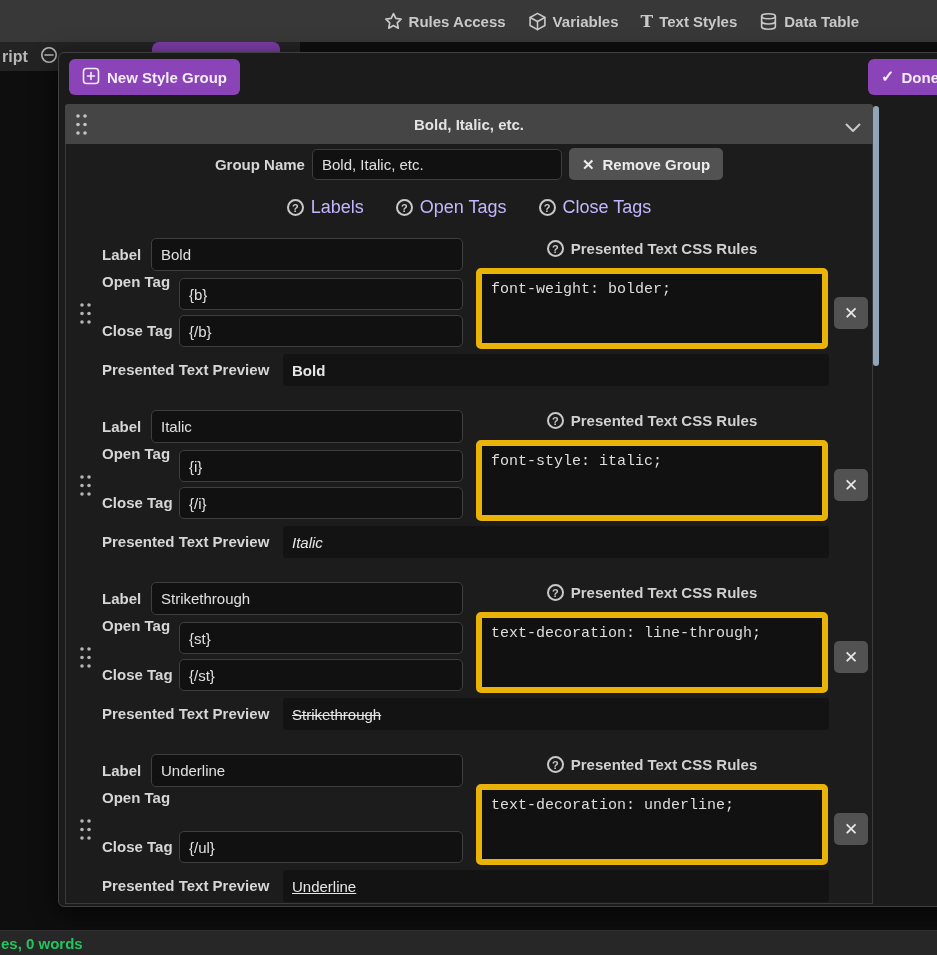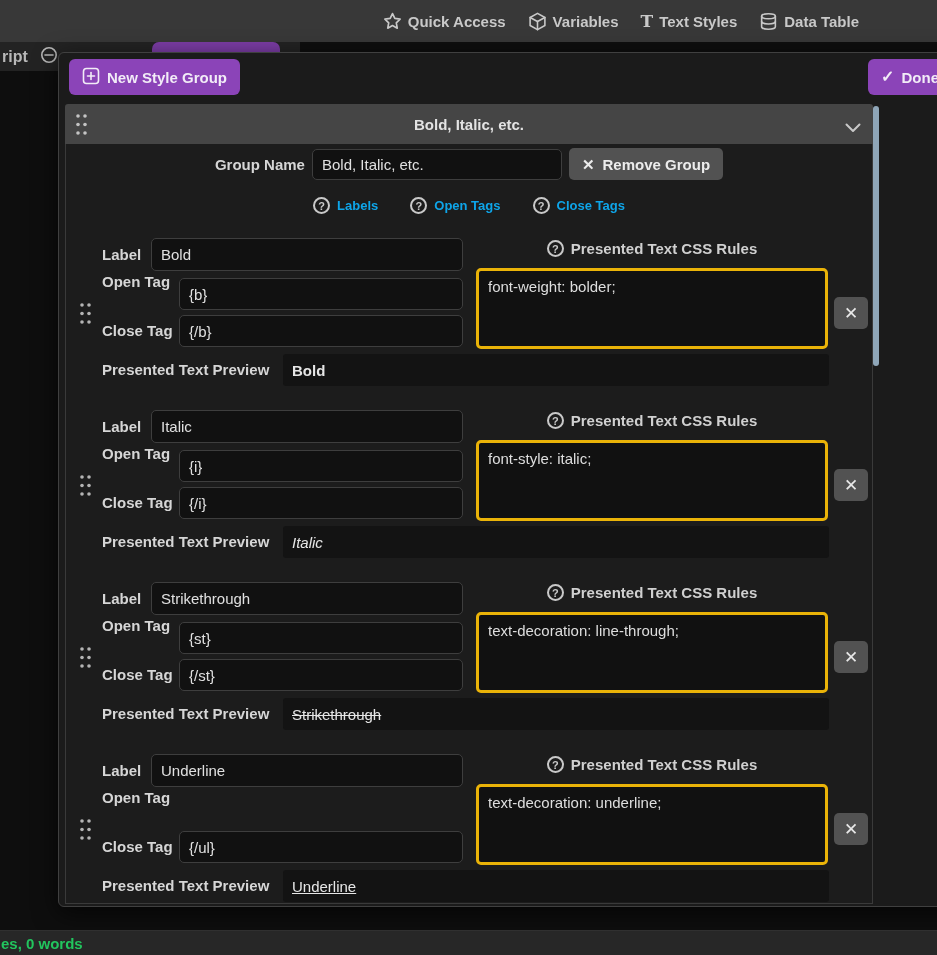--- a/index.html
+++ b/index.html
@@ -82,21 +82,21 @@
     display:inline-flex;align-items:center;gap:8px;border:none;cursor:pointer;
     font-family:inherit;font-size:15px;font-weight:bold;color:#ececec;
     background:#525252;border-radius:5px;height:32px;padding:0 13px;
   }
   .x-glyph{font-size:15px;line-height:1;}
   .help-row{
     position:absolute;left:0;top:53px;width:100%;
     display:flex;align-items:center;justify-content:center;gap:32px;
   }
   .help-item{display:flex;align-items:center;gap:7px;cursor:pointer;}
-  .help-item span.txt{font-size:13px;font-weight:bold;color:#0ea5e9;}
+  .help-item span.txt{font-size:18px;font-weight:normal;color:#c4b5fd;}
   .qicon{
     width:17px;height:17px;border:2px solid #c9c9c9;border-radius:50%;
     display:inline-flex;align-items:center;justify-content:center;
     font-size:11px;font-weight:bold;color:#c9c9c9;flex:0 0 auto;
   }
   
   .entries{position:absolute;left:0;top:94px;width:100%;}
   .entry{position:relative;height:148px;margin-bottom:24px;}
   .entry .lbl-label{position:absolute;left:36px;top:0;line-height:33px;}
   .entry .in-label{position:absolute;left:85px;top:0;width:312px;height:33px;}
@@ -105,22 +105,22 @@
   .entry .lbl-close{position:absolute;left:36px;top:77px;line-height:32px;}
   .entry .in-close{position:absolute;left:113px;top:77px;width:284px;height:32px;}
   .entry .drag{position:absolute;left:13px;top:64px;}
   .css-head{
     position:absolute;left:410px;top:2px;width:352px;
     display:flex;align-items:center;justify-content:center;gap:7px;
   }
   .css-head .txt{font-size:15px;font-weight:bold;color:#d0d0d0;}
   .css-area{
     position:absolute;left:410px;top:30px;width:352px;height:81px;
-    background:#111;border:3px solid #eab308;border-radius:5px;
-    color:#dedede;font-family:Liberation Sans, sans-serif;font-size:15px;padding:6px 9px;
+    background:#111;border:6px solid #eab308;border-radius:5px;
+    color:#dedede;font-family:Liberation Mono, monospace;font-size:15px;padding:6px 9px;
     resize:none;outline:none;line-height:1.35;
   }
   .btn-x{
     position:absolute;left:768px;top:59px;width:34px;height:32px;
     background:#525252;border:none;border-radius:5px;cursor:pointer;
     color:#e8e8e8;font-size:17px;line-height:1;display:flex;align-items:center;justify-content:center;
   }
   .lbl-preview{position:absolute;left:36px;top:116px;line-height:32px;}
   .preview-field{
     position:absolute;left:217px;top:116px;width:546px;height:32px;
@@ -141,21 +141,21 @@
 </head>
 <body>
 
 <div class="topbar">
   <div class="topbar-item">
     <span>
       <svg width="19" height="19" viewBox="0 0 18 18" fill="none" stroke="#c9c9c9" stroke-width="1.6">
         <path d="M9 1.5l2.2 4.6 5 .7-3.6 3.5.9 5L9 12.9l-4.5 2.4.9-5L1.8 6.8l5-.7z"></path>
       </svg>
     </span>
-    <span>Quick Access</span>
+    <span>Rules Access</span>
   </div>
   <div class="topbar-item">
     <span>
       <svg width="19" height="19" viewBox="0 0 18 18" fill="none" stroke="#c9c9c9" stroke-width="1.5">
         <polygon points="9,1.3 16,5.2 16,12.8 9,16.7 2,12.8 2,5.2"></polygon>
         <polyline points="2,5.2 9,9 16,5.2"></polyline>
         <line x1="9" y1="9" x2="9" y2="16.7"></line>
       </svg>
     </span>
     <span>Variables</span>

